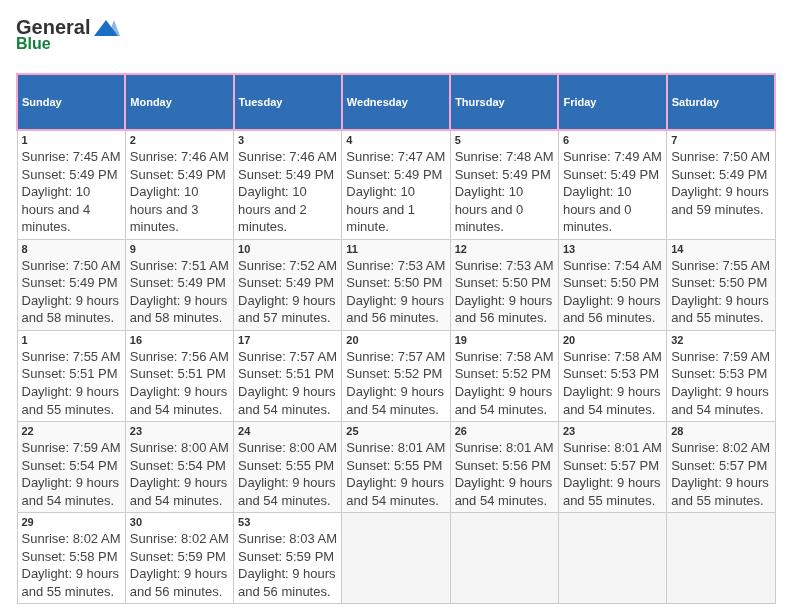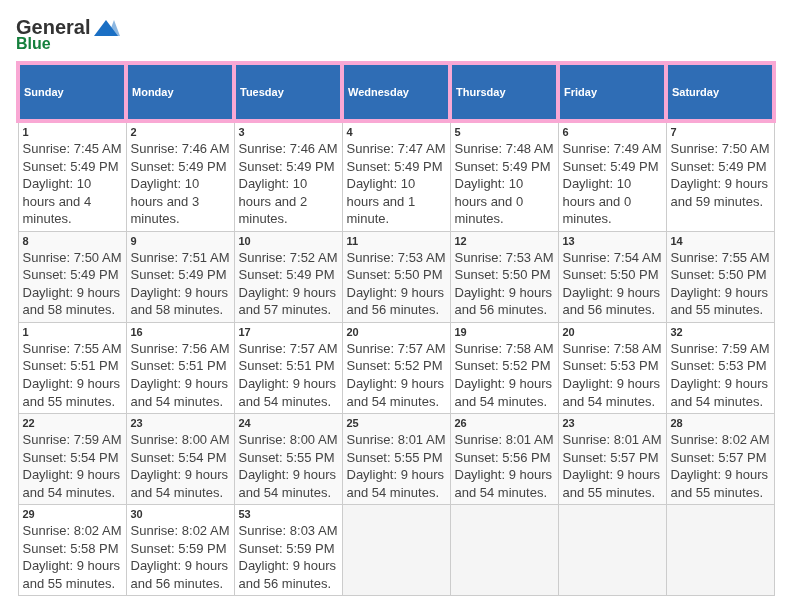--- a/index.html
+++ b/index.html
@@ -11,21 +11,21 @@
       overflow: hidden;
     }
     .page {
       width: 792px;
       padding: 16px 16px 10px 16px;
     }
     .header-row {
       display: flex;
       align-items: flex-start;
       justify-content: space-between;
-      margin-bottom: 8px;
+      margin-bottom: 20px;
     }
     .logo {
       display: flex;
       flex-direction: column;
       align-items: flex-start;
     }
     .logo-text {
       display: flex;
       align-items: center;
       font-size: 20px;
@@ -55,21 +55,21 @@
       border-collapse: collapse;
       table-layout: fixed;
     }
     th {
       background-color: #2f6db5;
       color: #fff;
       font-size: 11px;
       font-weight: bold;
       padding: 21px 4px;
       text-align: left;
-      border: 4px solid #f9a8d4;
+      border: 2px solid #f9a8d4;
     }
     td {
       border: 1px solid #ccc;
       vertical-align: top;
       padding: 3px 4px;
       font-size: 8.5px;
       color: #333;
       height: 80px;
       background: #fff;
     }

